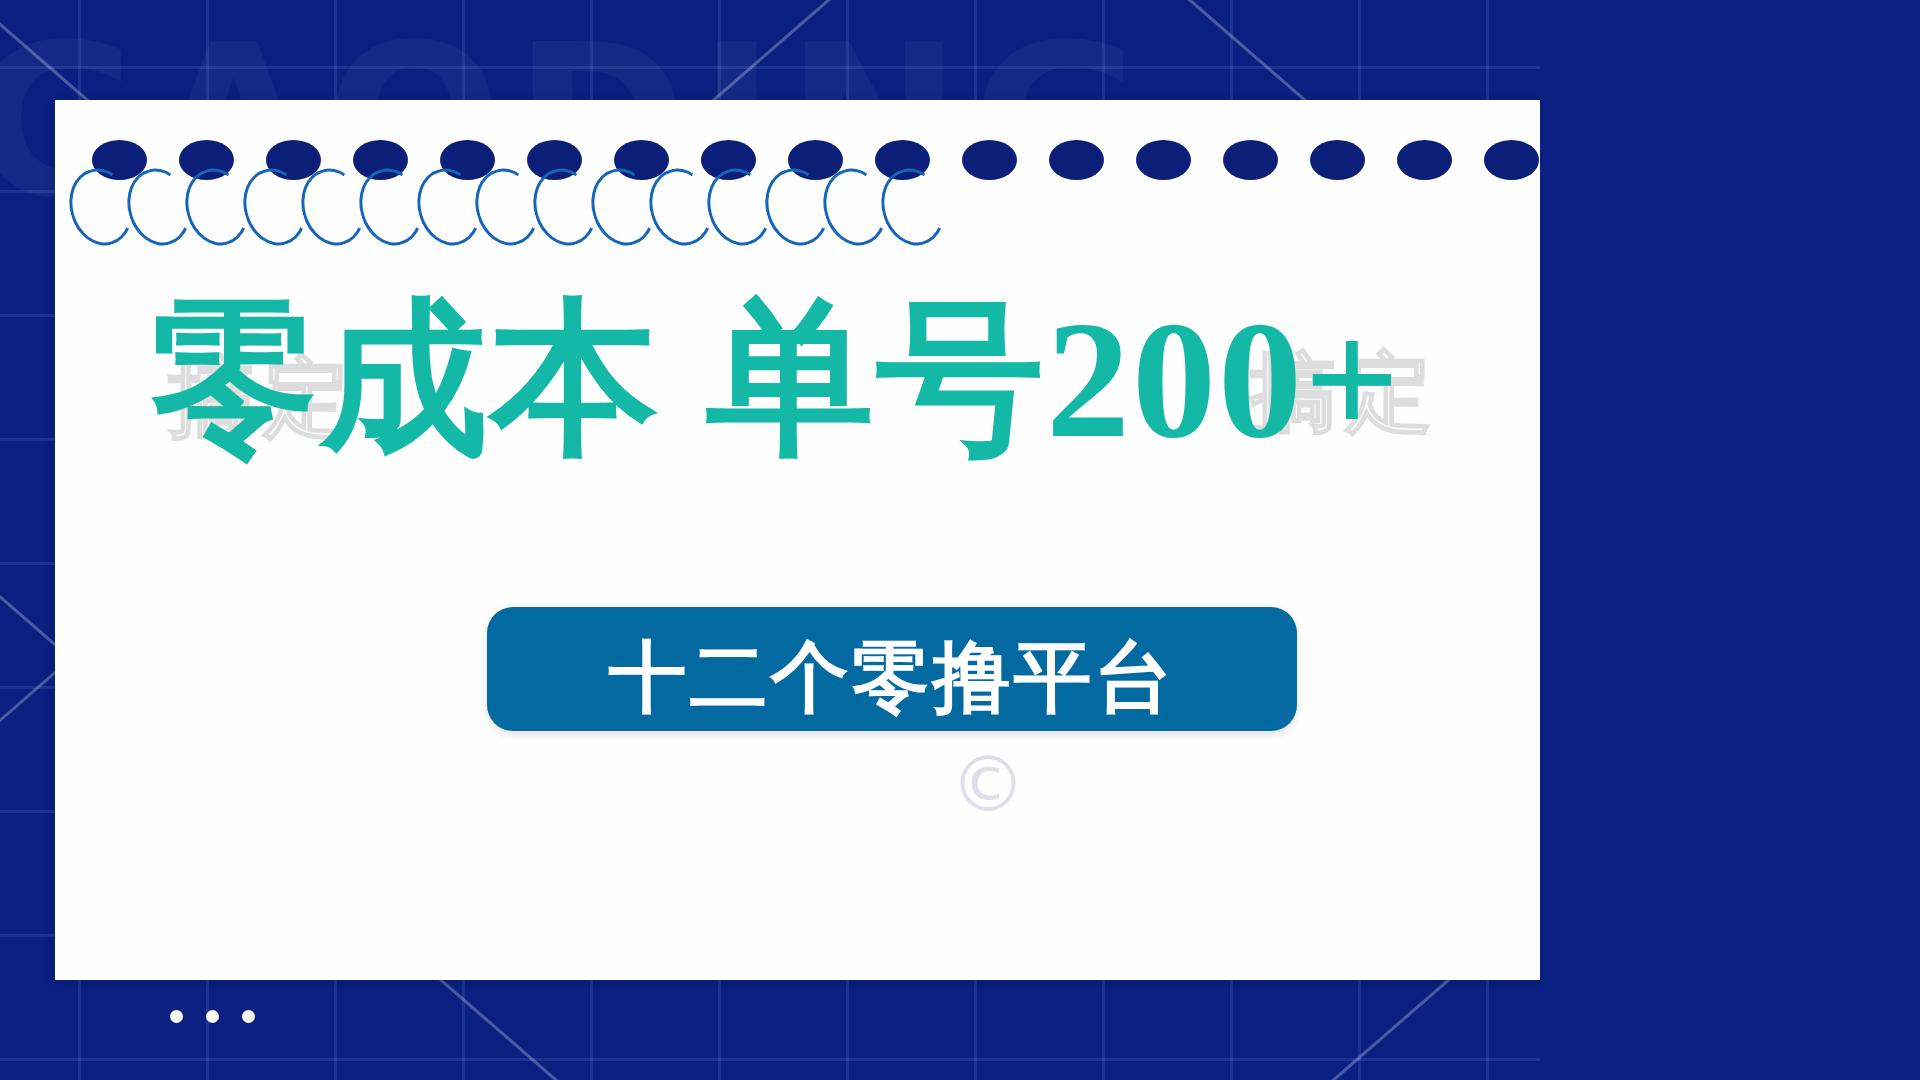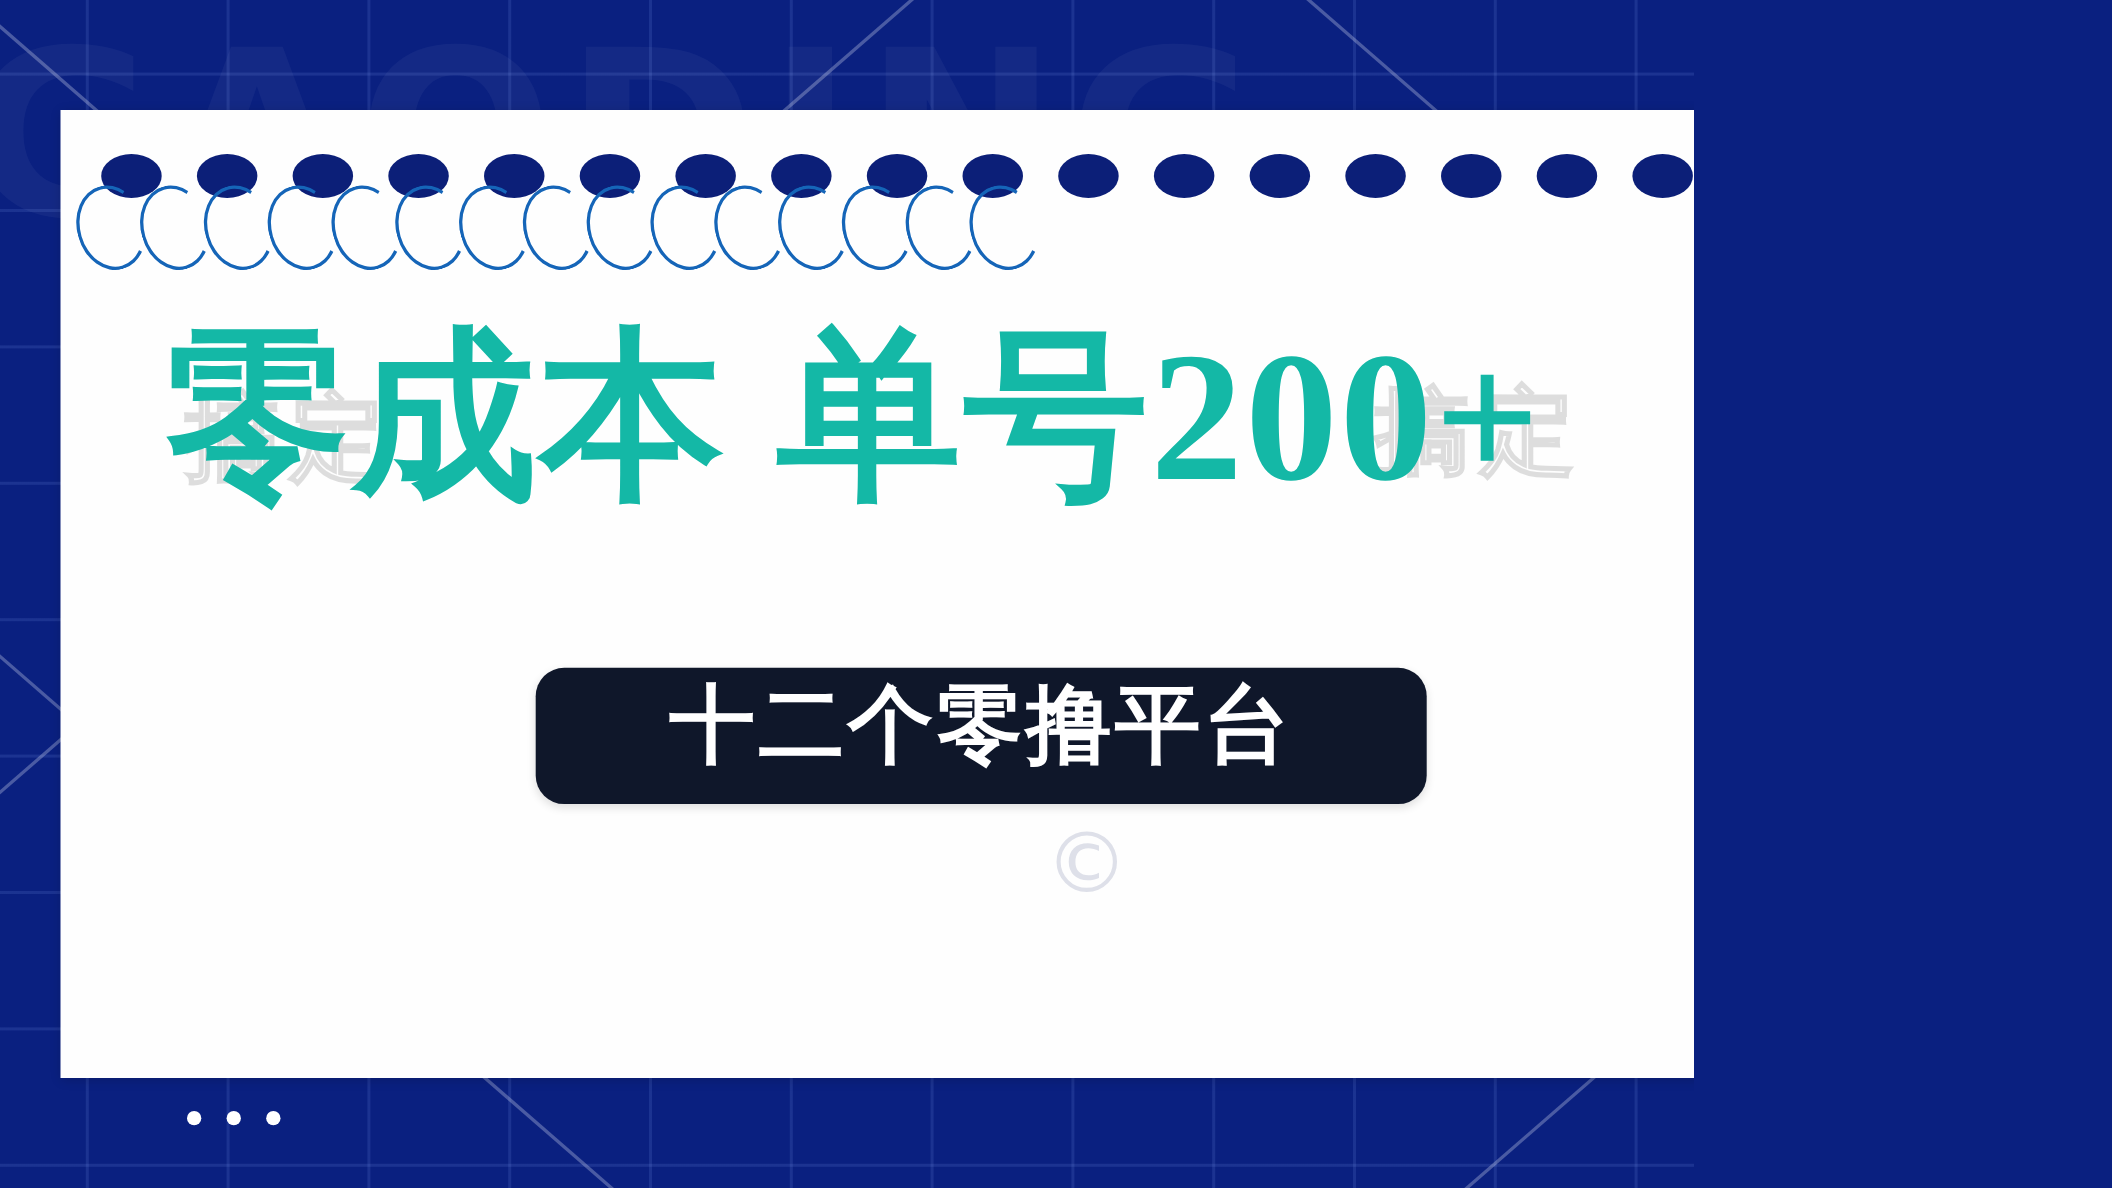--- a/index.html
+++ b/index.html
@@ -59,24 +59,24 @@
     font-size:168px;line-height:1.12;
     letter-spacing:2px;
     white-space:nowrap;
     font-family:Liberation Serif, serif;
   }
   .headline .gap{display:inline-block;width:46px;}
 
   
   .pill{
     position:absolute;
-    background:#0f172a;
+    background:#0369a1;
     color:#ffffff;
     border-radius:26px;
-    display:flex;align-items:flex-start;justify-content:center;
+    display:flex;align-items:flex-end;justify-content:center;
     font-weight:700;
     letter-spacing:3px;
     box-shadow:0 3px 8px rgba(0,0,0,.12);
     font-family:"DejaVu Sans","Liberation Sans",sans-serif;
   }
   .pill-1{left:487px;top:607px;width:810px;height:124px;font-size:78px;}
   .pill-2{left:345px;top:787px;width:1125px;height:130px;font-size:84px;border-radius:30px;}
 
   
   .dot{position:absolute;background:#ffffff;border-radius:50%;}

